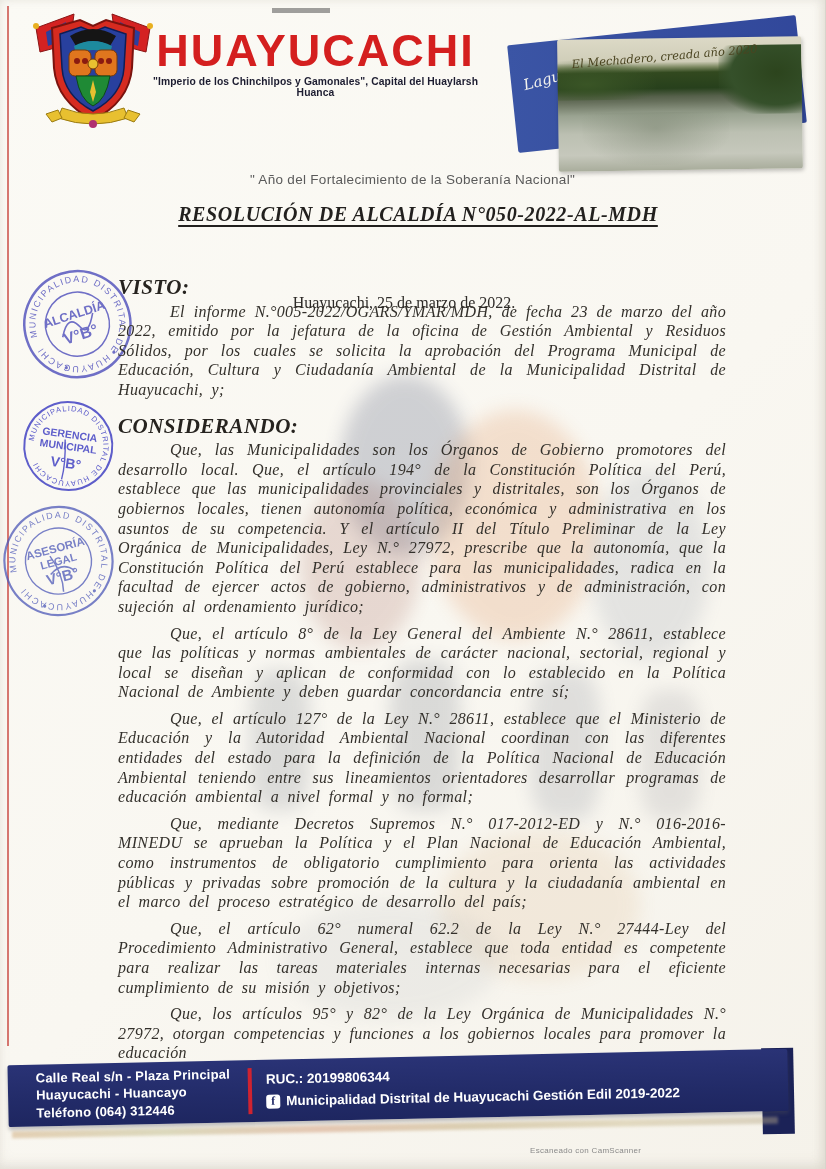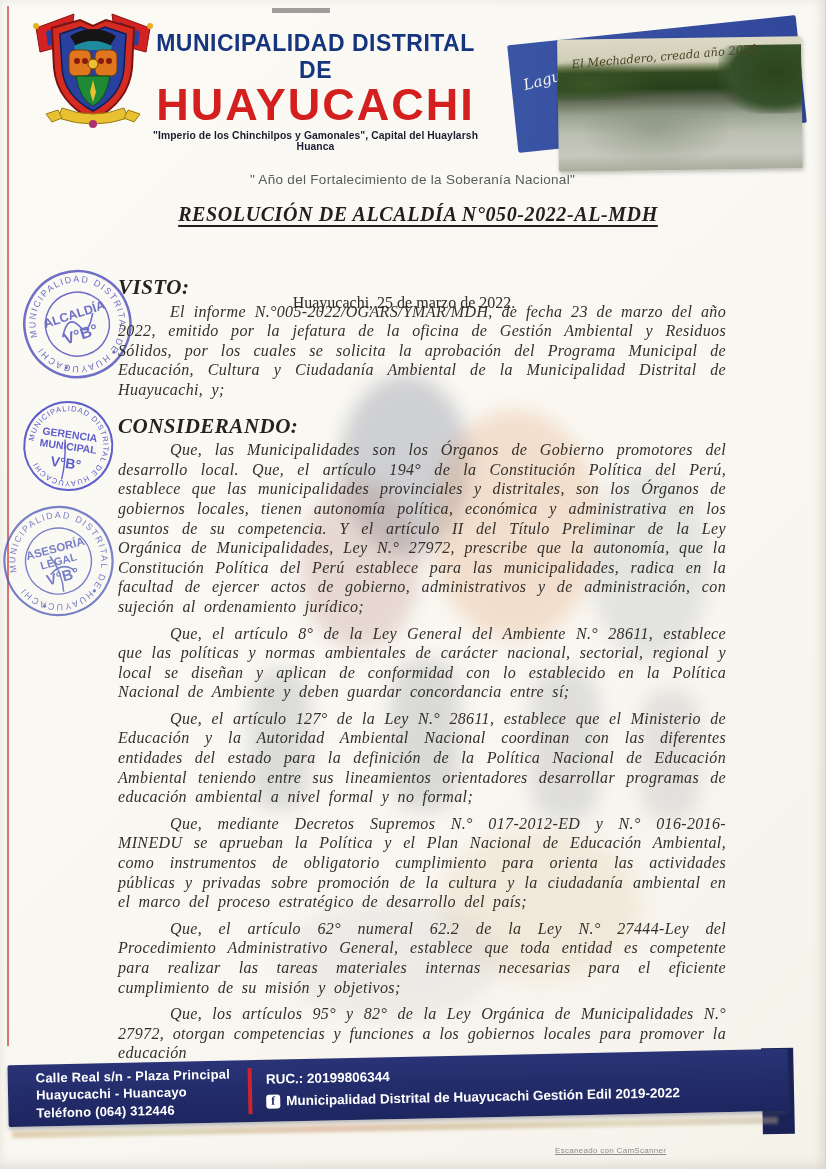--- a/index.html
+++ b/index.html
@@ -57,21 +57,21 @@
   .footer-fold { position:absolute; left:762px; top:1048px; width:32px; height:86px; background:#1b2257; transform:rotate(-1.2deg); }
   .footer-bar { position:absolute; left:8px; top:1057px; width:780px; height:62px; background:linear-gradient(180deg,#2a3376,#222b68 60%,#1e2660); transform:rotate(-1.2deg);
     display:flex; align-items:center; color:#fff; font-family:"Liberation Sans",sans-serif; border-radius:2px; box-shadow:0 3px 4px rgba(80,80,90,.35); }
   .addr { padding-left:28px; width:238px; font-size:13px; font-weight:bold; line-height:1.35; letter-spacing:.2px; }
   .footer-divider { width:4px; height:46px; background:#cf2330; margin:0 14px 0 2px; }
   .ruc-block { font-size:13.5px; font-weight:bold; line-height:1.6; }
   .fb-row { display:flex; align-items:center; gap:6px; }
   .fb-icon { display:inline-flex; align-items:center; justify-content:center; width:14px; height:14px; background:#fff; color:#222b68; border-radius:3px; font-weight:bold; font-size:12px; font-family:"Liberation Serif",serif; }
   .footer-smudge { position:absolute; left:12px; top:1124px; width:766px; height:7px; transform:rotate(-1.1deg); opacity:.45; filter:blur(1.5px);
     background:linear-gradient(90deg,#c9a06a,#b9b47e 20%,#cc8f6a 40%,#b8a06a 60%,#c9b98a 80%,#b8a98a); }
-  .camscanner { position:absolute; left:555px; top:1146px; font-family:"Liberation Sans",sans-serif; font-size:8px; color:#8a8a8a; filter:blur(.4px); letter-spacing:.3px;text-decoration:underline; }
+  .camscanner { position:absolute; left:530px; top:1146px; font-family:"Liberation Sans",sans-serif; font-size:8px; color:#8a8a8a; filter:blur(.4px); letter-spacing:.3px; }
 </style>
 </head>
 <body>
 
 <div class="page">
 
   <div class="red-edge"></div>
   <div class="scan-artifact-top"></div>
 
   <div class="wm" style="left:340px;top:375px;width:130px;height:180px;background:#3c4668;opacity:.22;"></div>
@@ -112,21 +112,20 @@
     <path d="M54,70 L88,70 Q84,94 71,100 Q58,94 54,70 Z" fill="#1f8a35" stroke="#0c4a18" stroke-width="1"></path>
     <path d="M71,74 L74,86 71,96 68,86 Z" fill="#e8c030"></path>
 
     <path d="M40,102 Q71,114 102,102 L106,112 Q71,124 36,112 Z" fill="#e8c030" stroke="#9a7a10" stroke-width="1"></path>
     <polygon points="36,104 24,108 30,116 40,112" fill="#e8c030" stroke="#9a7a10"></polygon>
     <polygon points="106,104 118,108 112,116 102,112" fill="#e8c030" stroke="#9a7a10"></polygon>
     <circle cx="71" cy="118" r="4" fill="#b03070"></circle>
   </svg>
 
   <div class="org-block">
-    <div class="org-line1">MUNICIPALIDAD DISTRITAL DE</div>
     <div class="org-line2">HUAYUCACHI</div>
     <div class="org-tagline">"Imperio de los Chinchilpos y Gamonales", Capital del Huaylarsh Huanca</div>
   </div>
 
   <div class="photo-card">
     <div class="photo-card-text">Laguna</div>
   </div>
   <div class="photo">
     <div class="trees-right"></div>
     <div class="trees-left"></div>

